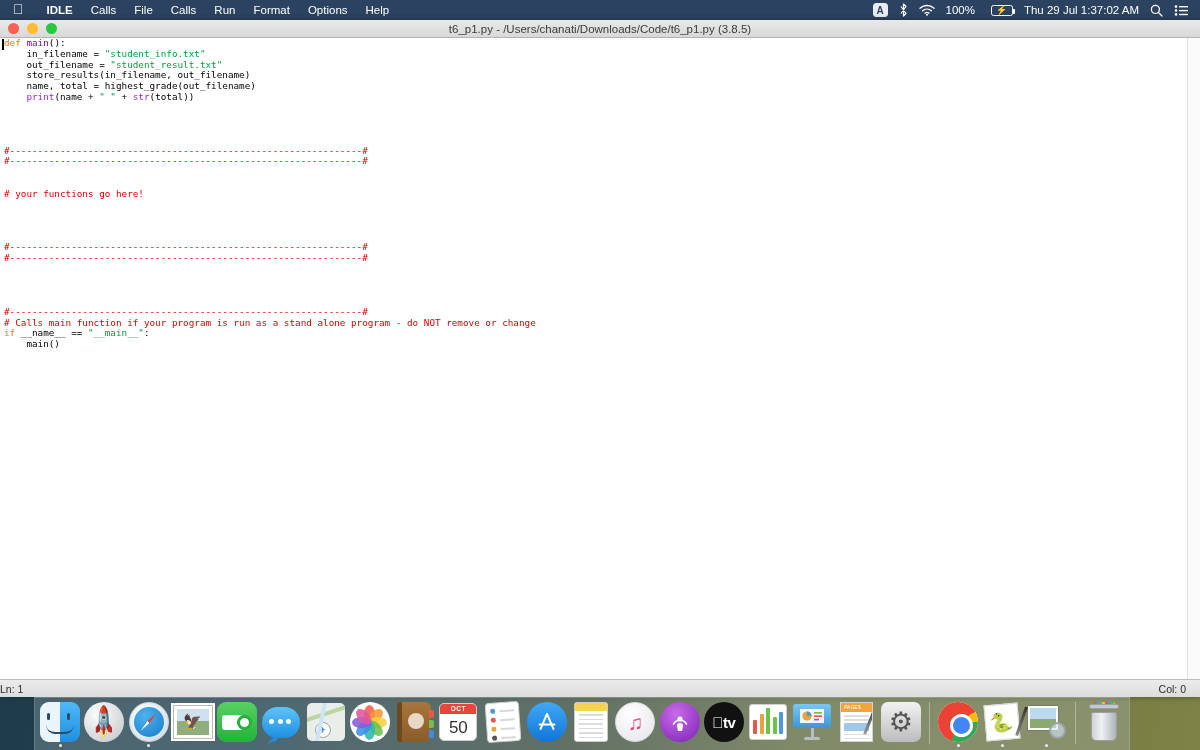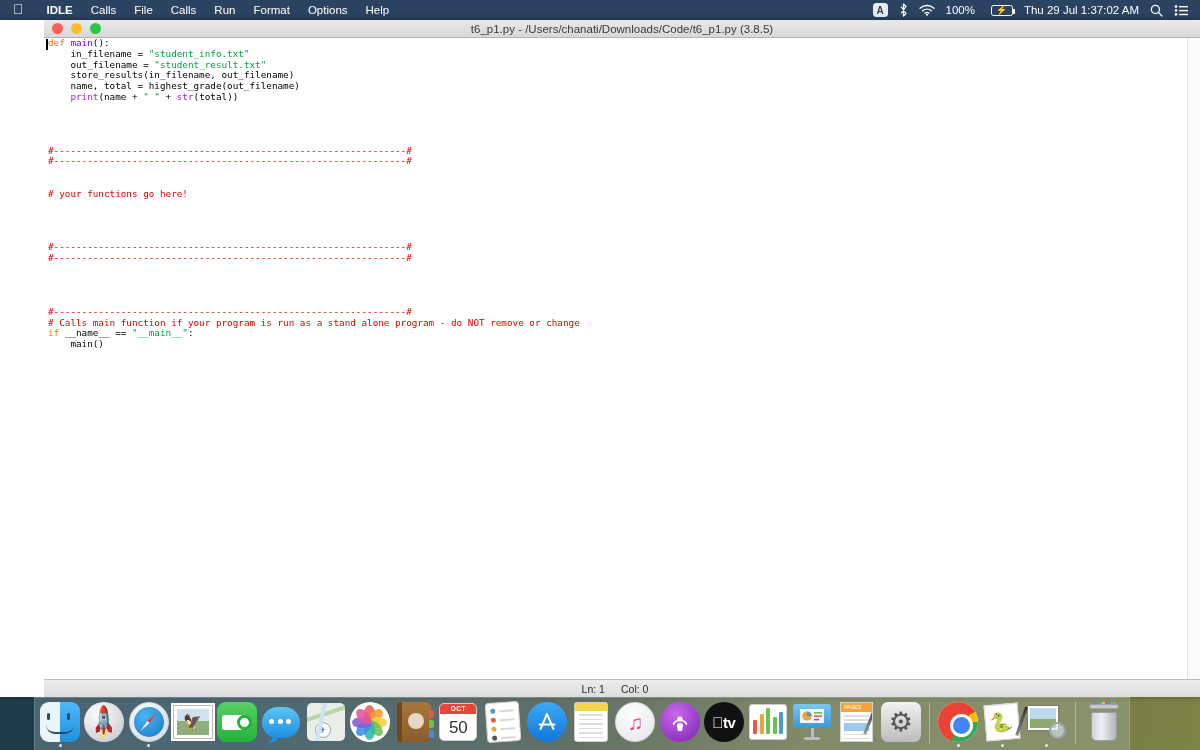--- a/index.html
+++ b/index.html
@@ -45,21 +45,20 @@
     width:2px; height:5px; background:#fff; border-radius:0 1px 1px 0;
   }
   .batt .bolt { font-size:9px; color:#fff; line-height:1; }
   .clock { white-space: nowrap; }
 
   
   #window {
     position: absolute; top: 20px; left: 0; width: 1200px; height: 677px;
     background: #fff; display: flex; flex-direction: column;
     box-shadow: 0 0 6px rgba(0,0,0,.35);
-    padding-left: 44px;
   }
   #titlebar {
     height: 18px; flex: 0 0 18px;
     background: linear-gradient(#e9e9e9,#d8d8d8);
     border-bottom: 1px solid #b4b4b4;
     display: flex; align-items: center; position: relative;
   }
   .lights { display: flex; gap: 8px; padding-left: 8px; }
   .light { width: 11px; height: 11px; border-radius: 50%; }
   .light.red { background:#ff5f57; }
@@ -89,21 +88,21 @@
     background: #000;
   }
   #vscroll {
     position: absolute; top: 0; right: 0; width: 13px; bottom: 0;
     background: #fbfbfb; border-left: 1px solid #e2e2e2;
   }
   #statusbar {
     flex: 0 0 18px; height: 18px;
     background: linear-gradient(#ececec,#dcdcdc);
     border-top: 1px solid #bdbdbd;
-    display: flex; align-items: center; justify-content: center;
+    display: flex; align-items: center; justify-content: space-between;
     padding-right: 14px; gap: 16px;
     font-size: 10.5px; color: #2b2b2b;
   }
 
   
   #dock {
     position: absolute; left: 34px; bottom: 0; width: 1096px; height: 53px;
     background: rgba(180,192,200,.30);
     border-top: 1px solid rgba(255,255,255,.22);
     border-left: 1px solid rgba(255,255,255,.14);

